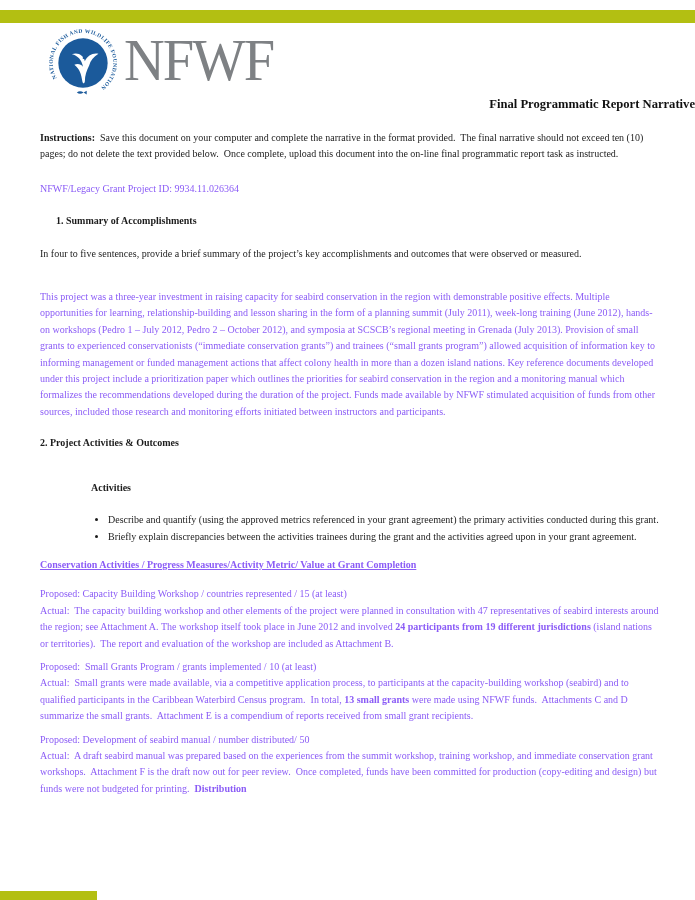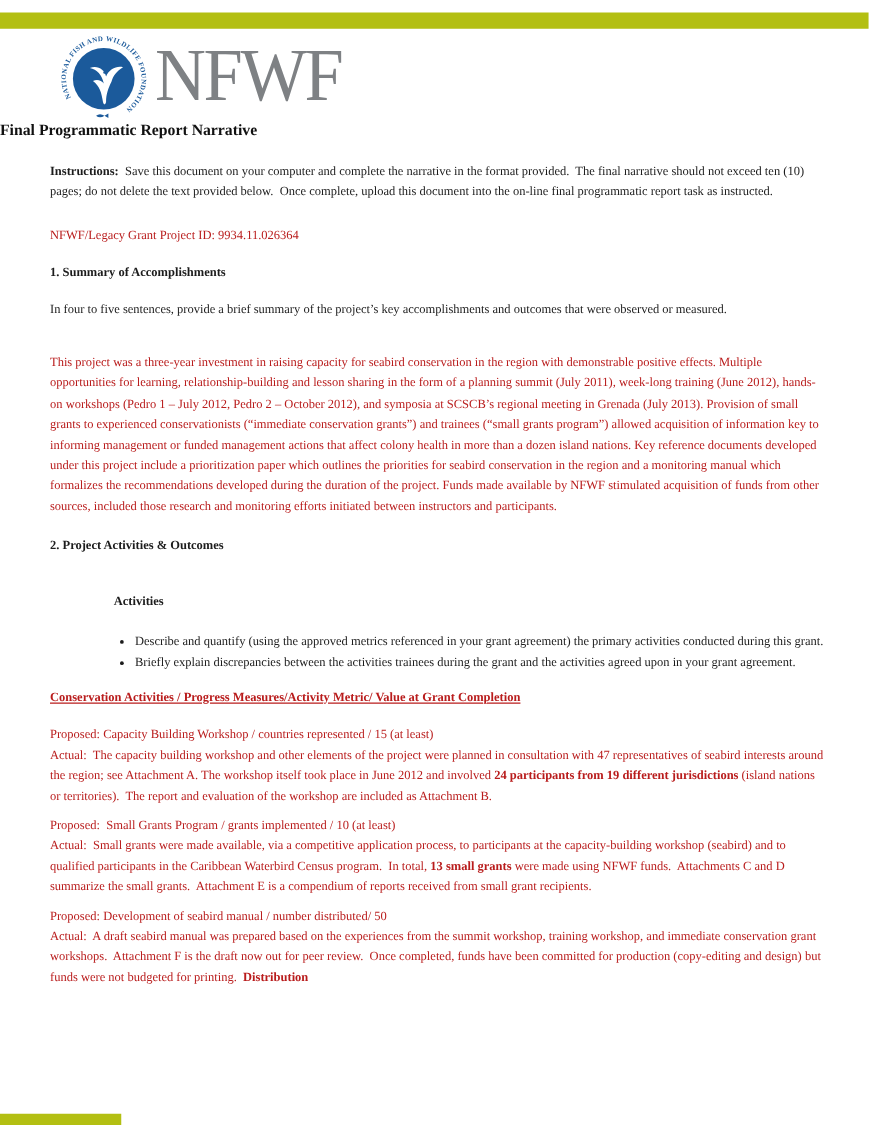--- a/index.html
+++ b/index.html
@@ -13,33 +13,33 @@
   .footer-bar{
     position:absolute;left:0;top:891px;width:97px;height:9px;background:#b3bf12;
   }
   .logo-wrap{position:absolute;left:46px;top:26px;width:74px;height:74px;}
   .wordmark{
     position:absolute;left:124px;top:30px;height:60px;
     font-family:"Liberation Serif", serif;font-size:60px;line-height:60px;
     color:#7e8184;letter-spacing:-2px;transform:scaleX(.94);transform-origin:left top;
   }
   .doc-title{
-    position:absolute;top:97px;left:0;width:695px;text-align:left;
+    position:absolute;top:97px;left:0;width:695px;text-align:right;
     font-size:12.6px;font-weight:bold;color:#111;
   }
   .doc{
     position:absolute;left:40px;top:130px;width:621px;
     font-size:10px;line-height:16.4px;
   }
   .para{white-space:pre-wrap;}
   .b{font-weight:bold;}
-  .blue{color:#b91c1c;}
+  .blue{color:#8b5cf6;}
   .instructions{margin:0 0 18px 0;}
   .project-id{margin:0 0 14px 0;}
-  .s1-heading{margin:0;font-weight:bold;}
+  .s1-heading{margin:16px;font-weight:bold;}
   .s1-body{margin:12px 0 27px 0;}
   .s1-answer{margin:0 4px 15px 0;}
   .s2-heading{margin:0 0 28px 0;font-weight:bold;}
   .activities{margin:0 0 12px 35px;}
   .activities-title{font-weight:bold;margin:16px;}
   ul.activities-list{margin:0;padding-left:33px;list-style:disc;}
   ul.activities-list li{margin:0;}
   .conservation-heading{
     margin:0 0 13px 0;font-weight:bold;text-decoration:underline;
   }

